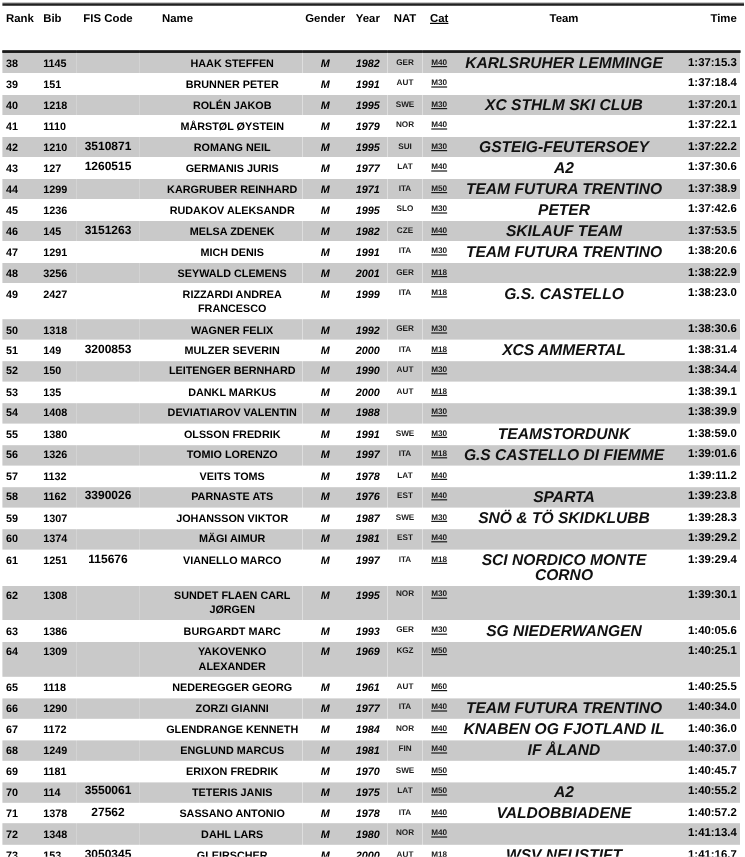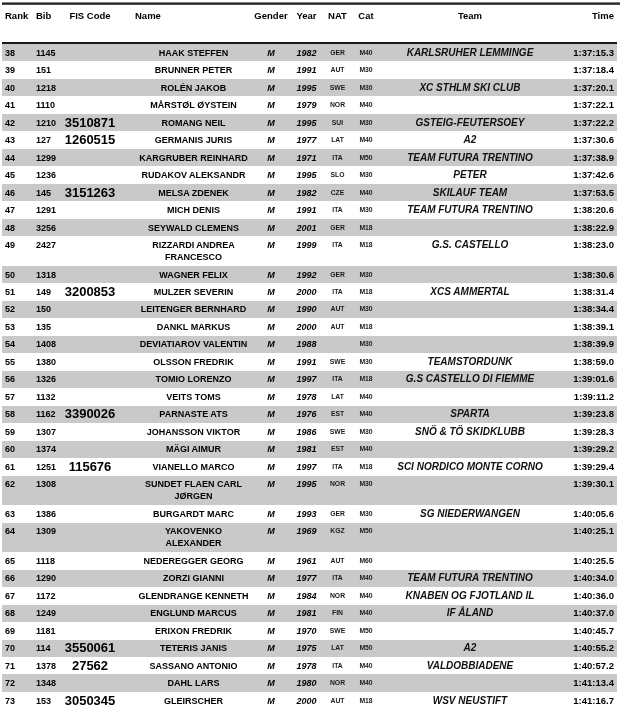--- a/index.html
+++ b/index.html
@@ -39,31 +39,31 @@
   tr.shaded td { background:#c9c9c9; }
 
   
   .col-rank   { width:33px;  text-align:left; padding-left:3px; }
   .col-bib    { width:29px;  text-align:left; padding-left:1px; }
   .col-fis    { width:52px; }
   .col-name   { width:136px; text-align:center; padding-left:19px; }
   .col-gender { width:38px; }
   .col-year   { width:33px; }
   .col-nat    { width:29px; }
-  .col-cat    { width:28px; }
+  .col-cat    { width:28px;text-decoration:underline; }
   .col-team   { width:180px; }
   .col-time   { width:57px;  text-align:right; padding-right:3px; }
 
   
-  tbody td.col-fis    { font-size:13px; }
+  tbody td.col-fis    { font-size:10px; }
   tbody td.col-gender { font-style:italic; }
   tbody td.col-year   { font-style:italic; }
   tbody td.col-nat,
   tbody td.col-cat    { font-size:6.8px; color:#1a1a1a; }
-  tbody td.col-team   { font-size:10px; font-style:italic; color:#111; }
+  tbody td.col-team   { font-size:13px; font-style:italic; color:#111; }
   tbody td.col-time   { font-size:9.5px;margin-top:44px; }
   thead th.col-name   { text-align:left; }
   thead th.col-rank   { text-align:left; }
   thead th.col-bib    { text-align:left; }
 </style>
 </head>
 <body>
 
 <div class="page">
   <div class="top-rule"></div>
@@ -335,21 +335,21 @@
           <td class="col-cat">M40</td>
           <td class="col-team">SPARTA</td>
           <td class="col-time">1:39:23.8</td>
         </tr>
         <tr>
           <td class="col-rank">59</td>
           <td class="col-bib">1307</td>
           <td class="col-fis"></td>
           <td class="col-name">JOHANSSON VIKTOR</td>
           <td class="col-gender">M</td>
-          <td class="col-year">1986</td>
+          <td class="col-year">1987</td>
           <td class="col-nat">SWE</td>
           <td class="col-cat">M30</td>
           <td class="col-team">SNÖ &amp; TÖ SKIDKLUBB</td>
           <td class="col-time">1:39:28.3</td>
         </tr>
         <tr class="shaded">
           <td class="col-rank">60</td>
           <td class="col-bib">1374</td>
           <td class="col-fis"></td>
           <td class="col-name">MÄGI AIMUR</td>

